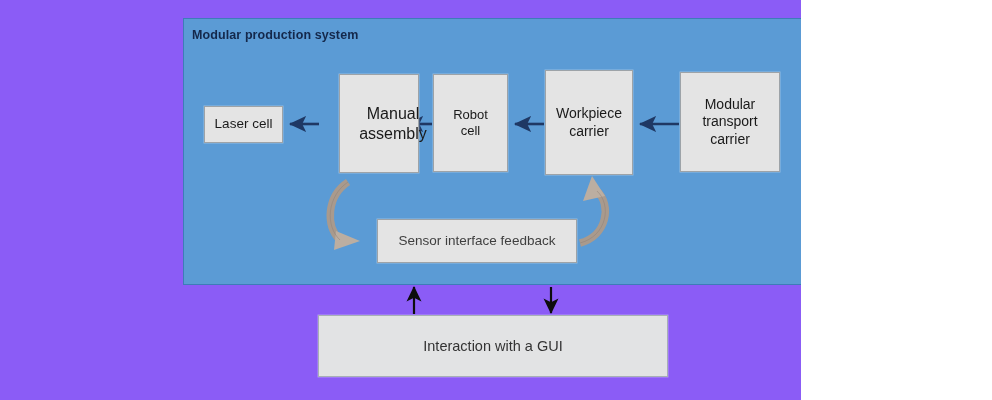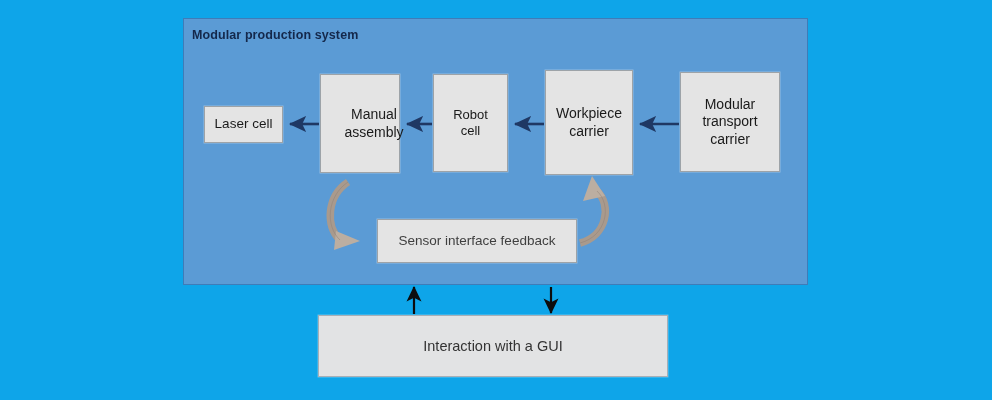--- a/index.html
+++ b/index.html
@@ -5,23 +5,23 @@
   html, body {
     margin: 0;
     padding: 0;
     background: #ffffff;
   }
   body {
     font-family: "Liberation Sans", sans-serif;
   }
   #canvas {
     position: relative;
-    width: 992px;
+    width: 801px;
     height: 400px;
-    background: #0ea5e9;
+    background: #8b5cf6;
     overflow: hidden;
   }
 
   
   #mps-panel {
     position: absolute;
     left: 183px;
     top: 18px;
     width: 625px;
     height: 267px;
@@ -50,21 +50,21 @@
     align-items: center;
     justify-content: center;
     text-align: center;
     color: #1A1A1A;
     line-height: 1.25;
     box-shadow: 0 0 0 0.5px rgba(255,255,255,0.35);
   }
   .pbox .lbl { display: block; padding: 0 4px; }
 
   #box-laser      { left: 204px; top: 106px; width: 79px;  height: 37px; font-size: 13.5px; text-align: right; }
-  #box-manual     { left: 320px; top: 74px;  width: 80px;  height: 99px; font-size: 14px; padding-left: 28px;   }
+  #box-manual     { left: 339px; top: 74px;  width: 80px;  height: 99px; font-size: 16px; padding-left: 28px;   }
   #box-robot      { left: 433px; top: 74px;  width: 75px;  height: 98px; font-size: 13px;   }
   #box-workpiece  { left: 545px; top: 70px;  width: 88px;  height: 105px;font-size: 14px;   }
   #box-transport  { left: 680px; top: 72px;  width: 100px; height: 100px;font-size: 14px;   }
   #box-sensor     { left: 377px; top: 219px; width: 200px; height: 44px; font-size: 13.5px; color:#3F3F3F; }
   #box-gui {
     left: 318px; top: 315px; width: 350px; height: 62px;
     font-size: 14.5px; color: #333333;
     background: #E2E3E4; border: 1px solid #A7AFB6;
   }
 

